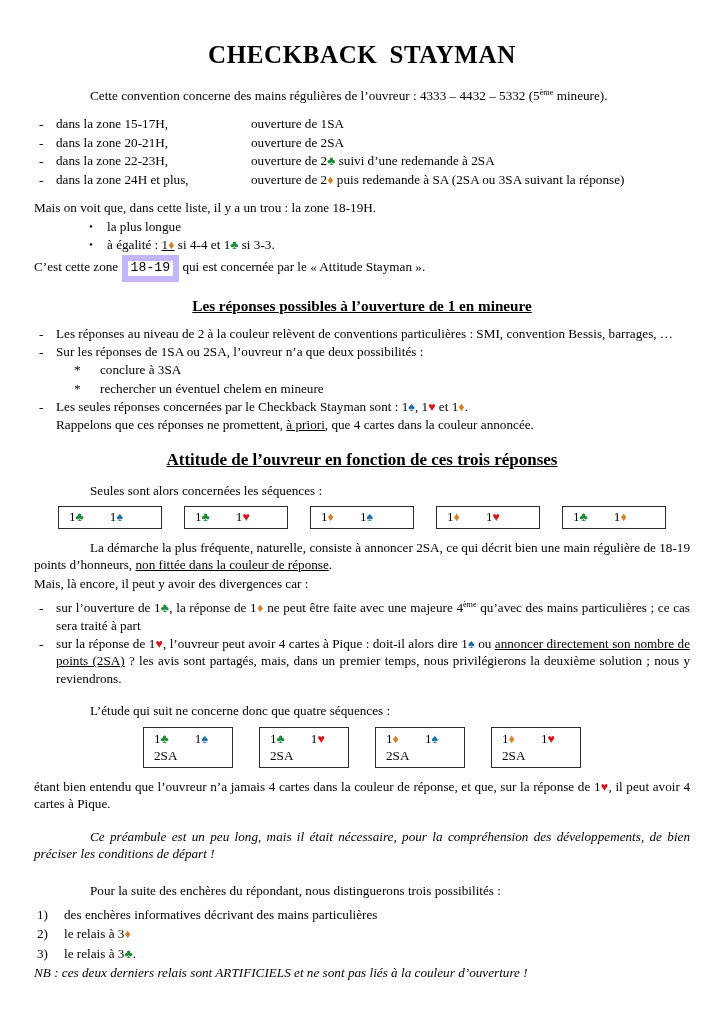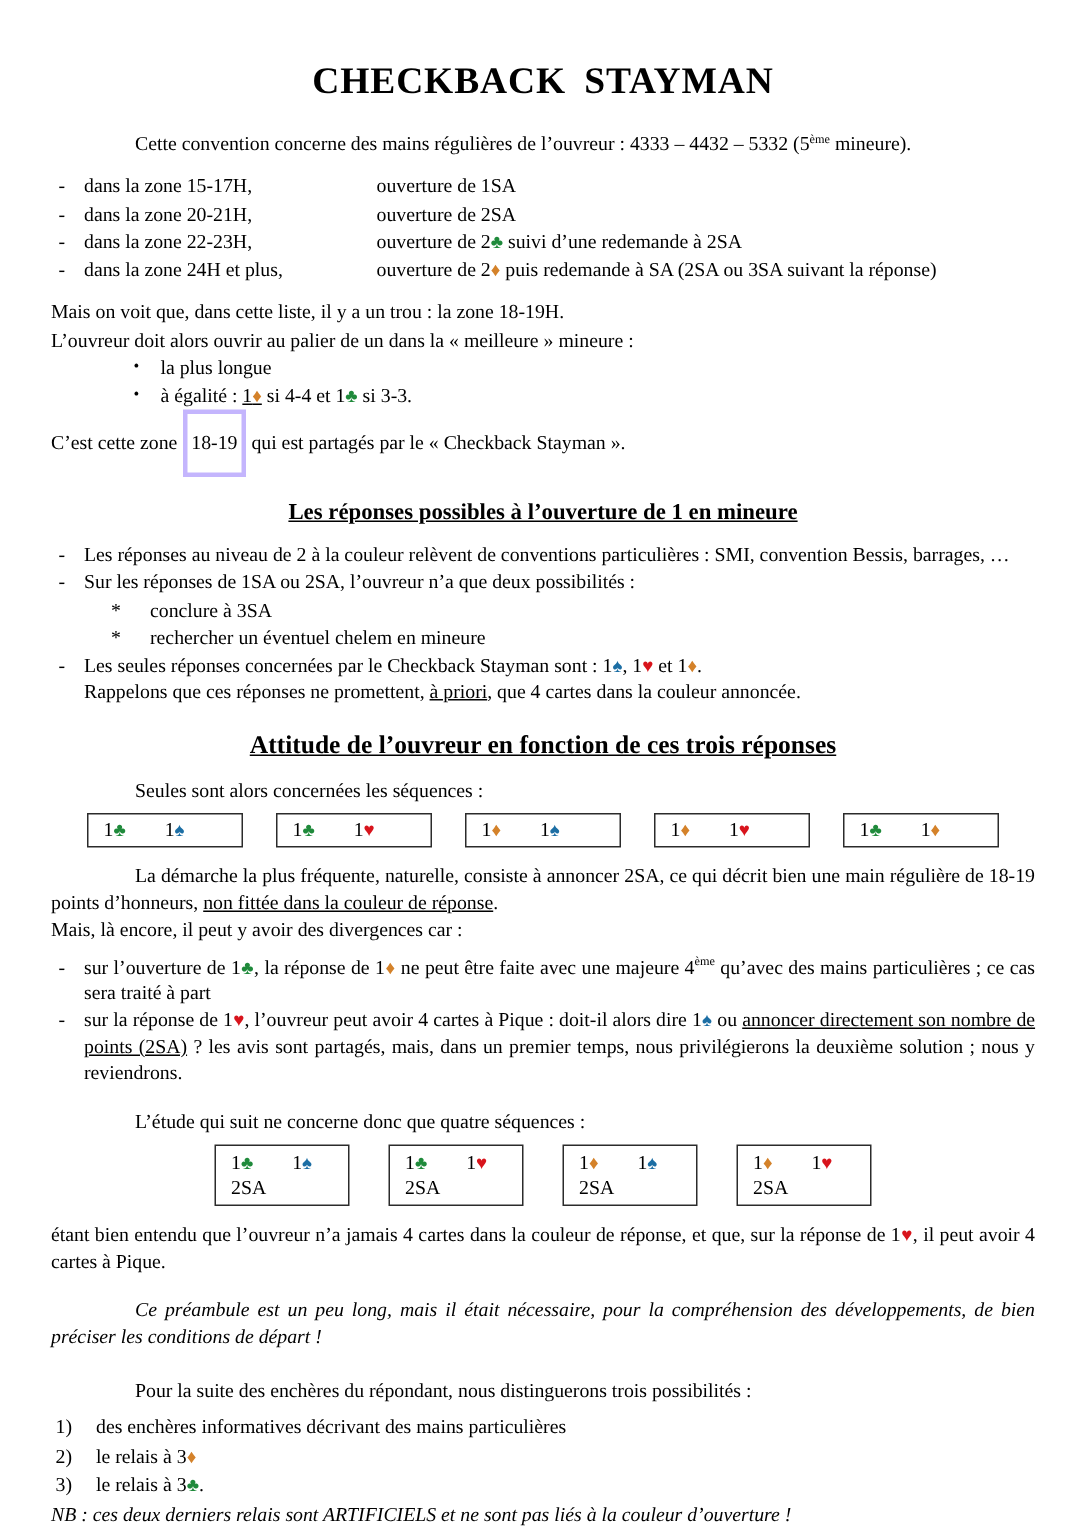--- a/index.html
+++ b/index.html
@@ -59,24 +59,25 @@
   .bold-u { font-weight: normal; text-decoration: underline; }
   .u { text-decoration: underline; }
   .spacer-6 { height: 6px; }
   .spacer-10 { height: 10px; }
   .spacer-14 { height: 14px; }
   .spacer-18 { height: 18px; }
 
   sup { font-size: 0.62em; vertical-align: super; line-height: 0; margin-top: 19px; }
 
   .boxed {
-    border: 3px solid #c4b5fd;
-    padding: 12px 3px;
+    border: 6px solid #c4b5fd;
+    padding: 0 3px;
     display: inline-block;
     line-height: 1.12;
+    font-family: Liberation Mono, monospace;
   }
 
   
   .dash-row {
     display: flex;
     align-items: flex-start;
     margin-bottom: 1px;
   }
   .dash-mark {
     width: 22px;
@@ -201,33 +202,32 @@
 
     <div class="dash-row">
       <span class="dash-mark">-</span>
       <span class="dash-body"><span class="col-a">dans la zone 24H et plus,</span><span>ouverture de 2</span><span class="suit suit-d">♦</span><span> puis redemande à SA (2SA ou 3SA suivant la réponse)</span></span>
     </div>
   </div>
 
   <div class="spacer-10"></div>
 
   <p>Mais on voit que, dans cette liste, il y a un trou : la zone 18-19H.</p>
-  <p>L’ouvreur doit alors ouvrir au palier de un dans la « meilleure » mineure :</p>
 
   <div class="bullet-row">
     <span class="bullet-mark">•</span>
     <span>la plus longue</span>
   </div>
 
   <div class="bullet-row">
     <span class="bullet-mark">•</span>
     <span><span>à égalité :  </span><span class="u"><span>1</span><span class="suit suit-d">♦</span></span><span> si 4-4   et   </span><span><span>1</span><span class="suit suit-c">♣</span></span><span> si 3-3.</span></span>
   </div>
 
-  <p><span>C’est cette zone </span><span class="boxed">18-19</span><span> qui est partagés par le « Checkback Stayman ».</span></p>
+  <p><span>C’est cette zone </span><span class="boxed">18-19</span><span> qui est concernée par le « Attitude Stayman ».</span></p>
 
   <h2 class="section-head">Les réponses possibles à l’ouverture de 1 en mineure</h2>
 
   <div>
     <div class="dash-row">
       <span class="dash-mark">-</span>
       <span class="dash-body just">Les réponses au niveau de 2 à la couleur relèvent de conventions particulières : SMI, convention Bessis, barrages, …</span>
     </div>
     <div class="dash-row">
       <span class="dash-mark">-</span>

